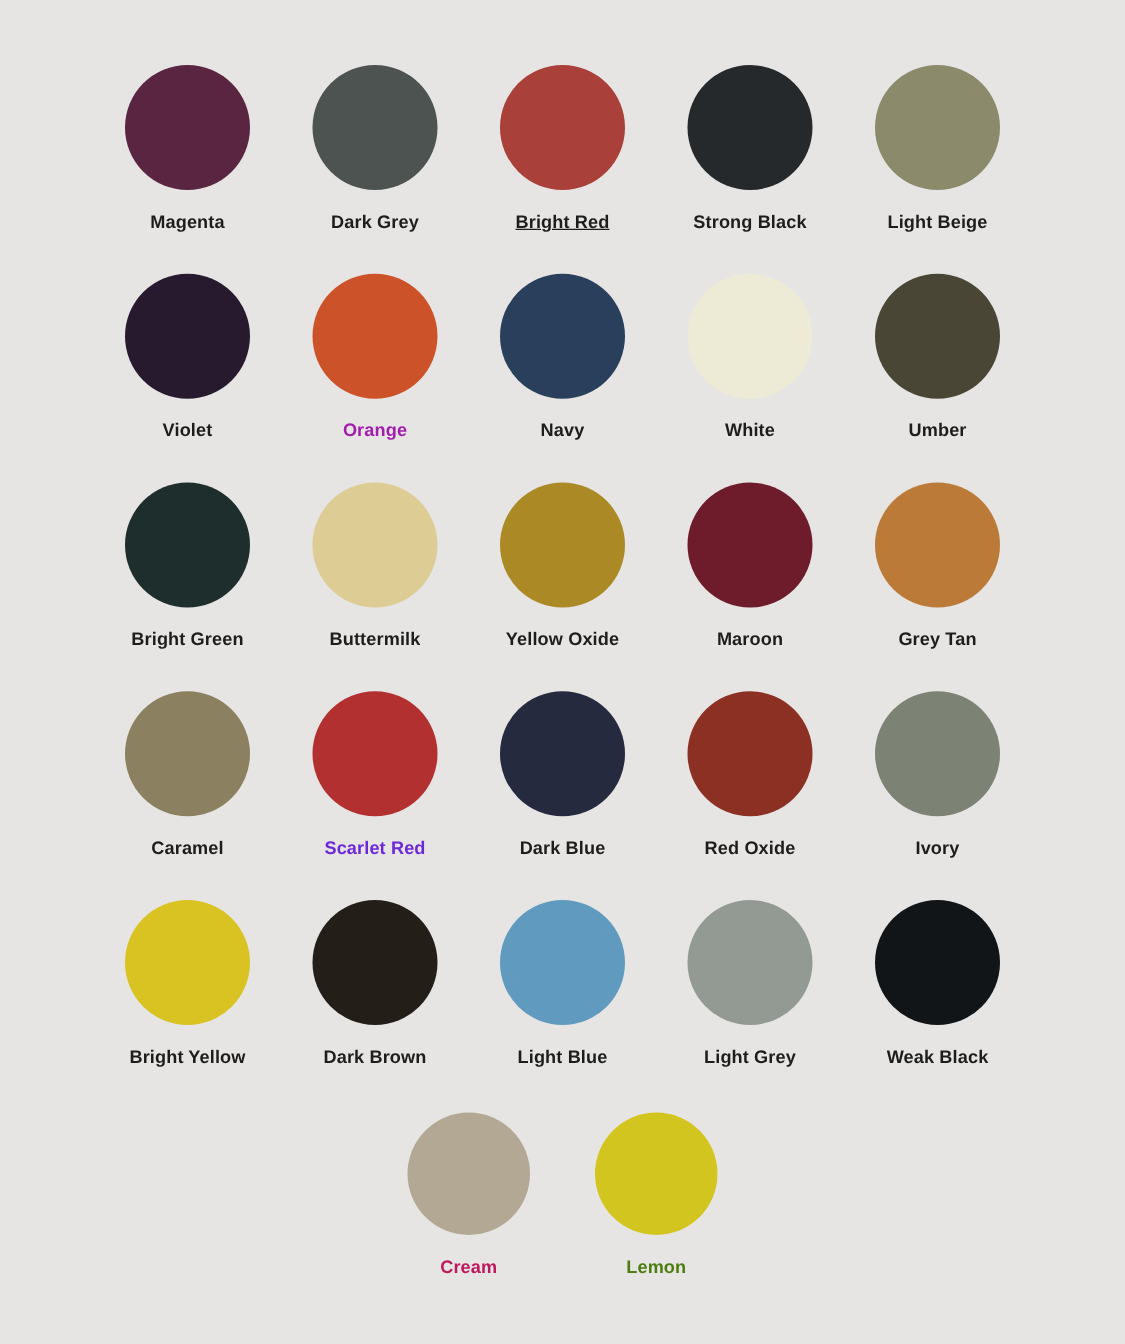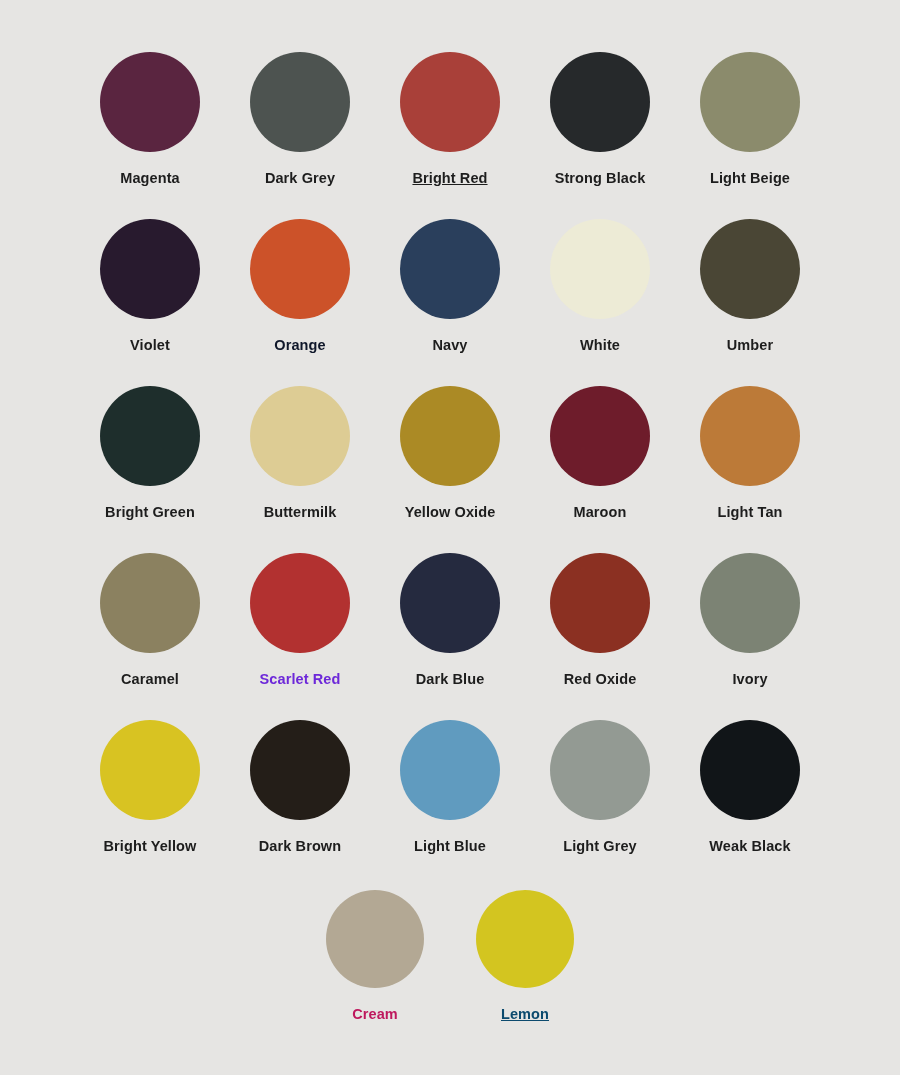--- a/index.html
+++ b/index.html
@@ -88,21 +88,21 @@
         <span class="swatch-label" style="color: rgb(29, 29, 29);">Light Beige</span>
       </div>
     </div>
     <div class="swatch-row">
       <div class="swatch-cell">
         <span class="swatch-disc" title="#281a2e" style="background: rgb(40, 26, 46);"></span>
         <span class="swatch-label" style="color: rgb(29, 29, 29);">Violet</span>
       </div>
       <div class="swatch-cell">
         <span class="swatch-disc" title="#cc5229" style="background: rgb(204, 82, 41);"></span>
-        <span class="swatch-label" style="color: #0f172a;">Orange</span>
+        <span class="swatch-label" style="color: #a21caf;">Orange</span>
       </div>
       <div class="swatch-cell">
         <span class="swatch-disc" title="#2a3f5c" style="background: rgb(42, 63, 92);"></span>
         <span class="swatch-label" style="color: rgb(29, 29, 29);">Navy</span>
       </div>
       <div class="swatch-cell">
         <span class="swatch-disc" title="#edebd6" style="background: rgb(237, 235, 214);"></span>
         <span class="swatch-label" style="color: rgb(29, 29, 29);">White</span>
       </div>
       <div class="swatch-cell">
@@ -122,21 +122,21 @@
       <div class="swatch-cell">
         <span class="swatch-disc" title="#ab8a25" style="background: rgb(171, 138, 37);"></span>
         <span class="swatch-label" style="color: rgb(29, 29, 29);">Yellow Oxide</span>
       </div>
       <div class="swatch-cell">
         <span class="swatch-disc" title="#6e1c2b" style="background: rgb(110, 28, 43);"></span>
         <span class="swatch-label" style="color: rgb(29, 29, 29);">Maroon</span>
       </div>
       <div class="swatch-cell">
         <span class="swatch-disc" title="#bc7a38" style="background: rgb(188, 122, 56);"></span>
-        <span class="swatch-label" style="color: rgb(29, 29, 29);">Light Tan</span>
+        <span class="swatch-label" style="color: rgb(29, 29, 29);">Grey Tan</span>
       </div>
     </div>
     <div class="swatch-row">
       <div class="swatch-cell">
         <span class="swatch-disc" title="#8b8160" style="background: rgb(139, 129, 96);"></span>
         <span class="swatch-label" style="color: rgb(29, 29, 29);">Caramel</span>
       </div>
       <div class="swatch-cell">
         <span class="swatch-disc" title="#b23130" style="background: rgb(178, 49, 48);"></span>
         <span class="swatch-label" style="color: #6d28d9;">Scarlet Red</span>
@@ -176,16 +176,16 @@
         <span class="swatch-label" style="color: rgb(29, 29, 29);">Weak Black</span>
       </div>
     </div>
     <div class="swatch-row last-row">
       <div class="swatch-cell">
         <span class="swatch-disc" title="#b3a894" style="background: rgb(179, 168, 148);"></span>
         <span class="swatch-label" style="color: #be185d;">Cream</span>
       </div>
       <div class="swatch-cell">
         <span class="swatch-disc" title="#d3c520" style="background: rgb(211, 197, 32);"></span>
-        <span class="swatch-label" style="color: #0c4a6e; text-decoration: underline;">Lemon</span>
+        <span class="swatch-label" style="color: #4d7c0f;">Lemon</span>
       </div>
     </div>
   </div>
 
 </body></html>

